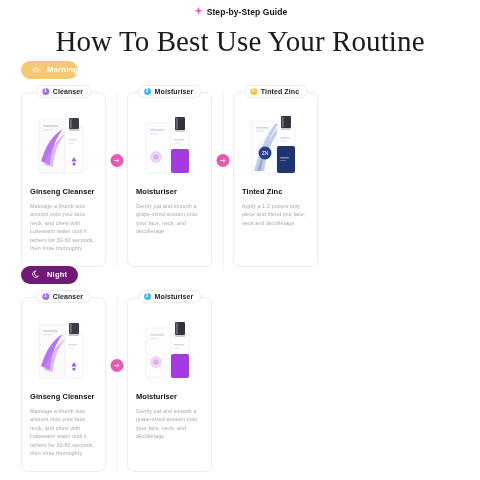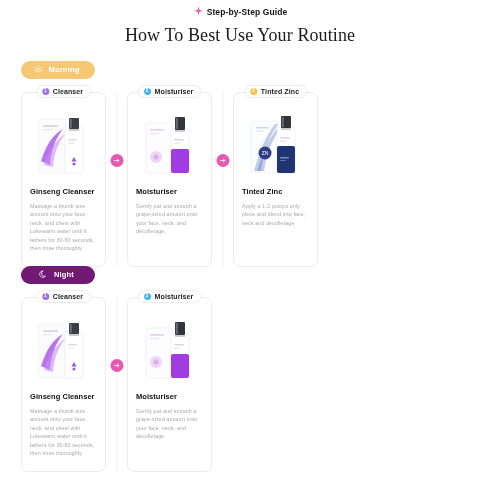--- a/index.html
+++ b/index.html
@@ -32,21 +32,21 @@
   .eyebrow-icon svg { display: block; }
   .eyebrow-label {
     font-size: 8.5px;
     font-weight: bold;
     color: #141414;
     letter-spacing: 0.1px;
   }
   .page-title {
     text-align: center;
     font-family: "Liberation Serif", serif;
-    font-size: 18px;
+    font-size: 29px;
     font-weight: normal;
     color: #1b1b1b;
     margin: 8px 0 4px 0;
     letter-spacing: 0.1px;
   }
 
   
   .section {
     position: absolute;
     left: 21px;
@@ -54,23 +54,22 @@
   #section-morning { top: 60px; }
   #section-night   { top: 265px; }
 
   .time-badge {
     display: inline-flex;
     align-items: center;
     gap: 6px;
     border-radius: 40px;
     padding: 5px 14px 5px 11px;
     box-sizing: border-box;
-    width: 74px;
+    width: 57px;
     height: 18px;
-    justify-content: center;
   }
   .time-badge.morning { background: #f7c873; }
   .time-badge.night   { background: #701a75; }
   .time-badge-label {
     font-size: 7.5px;
     font-weight: bold;
     color: #ffffff;
     letter-spacing: 0.2px;
   }
   .time-badge-icon {

